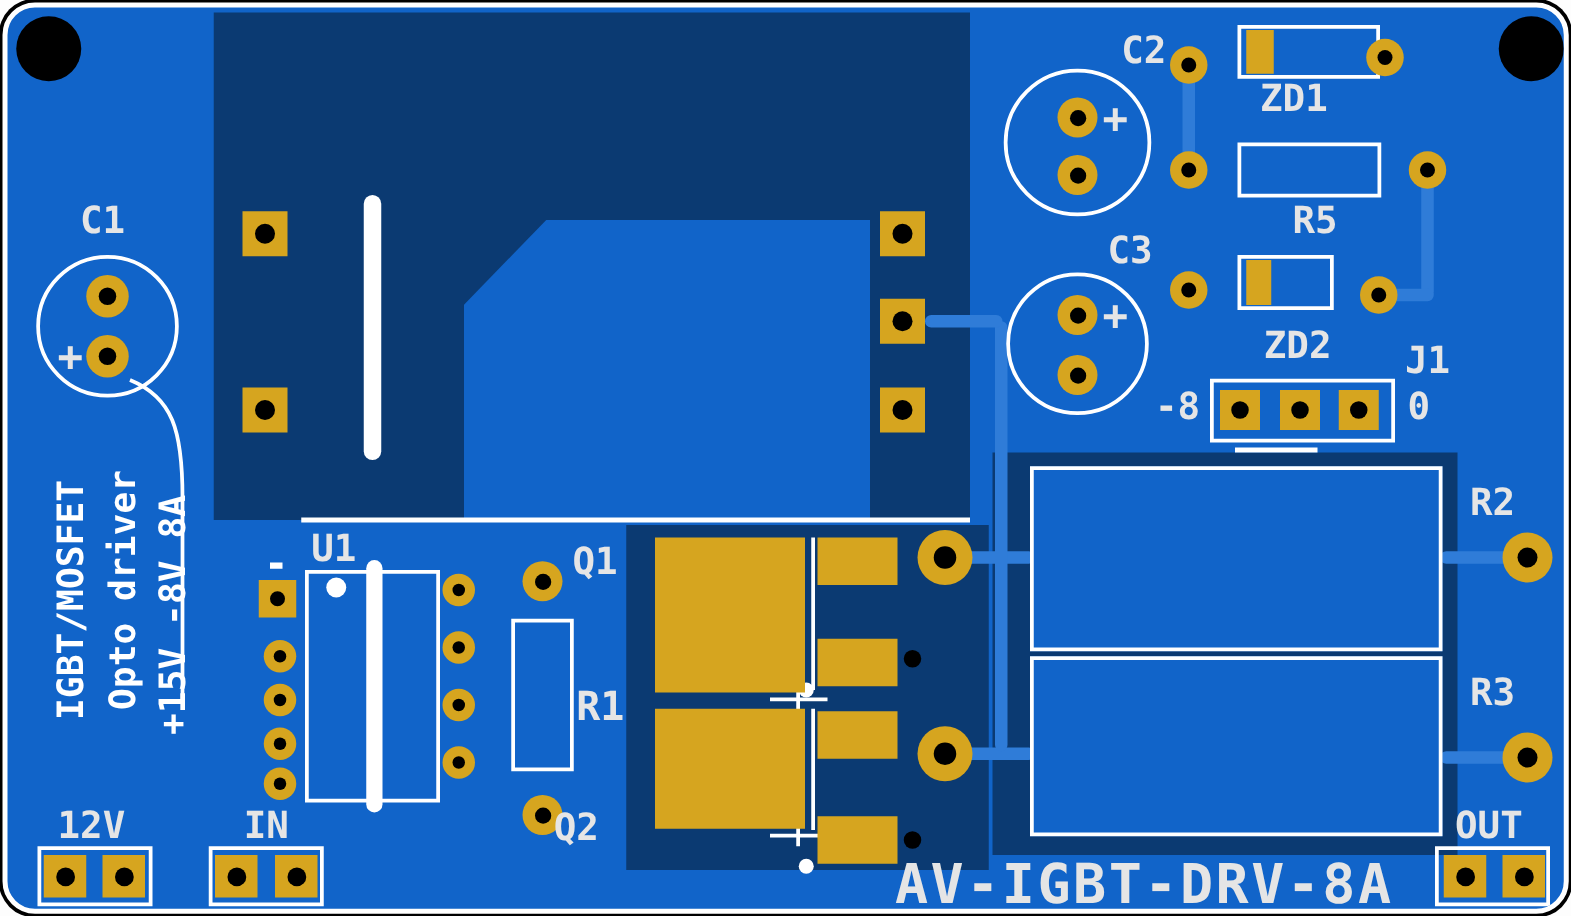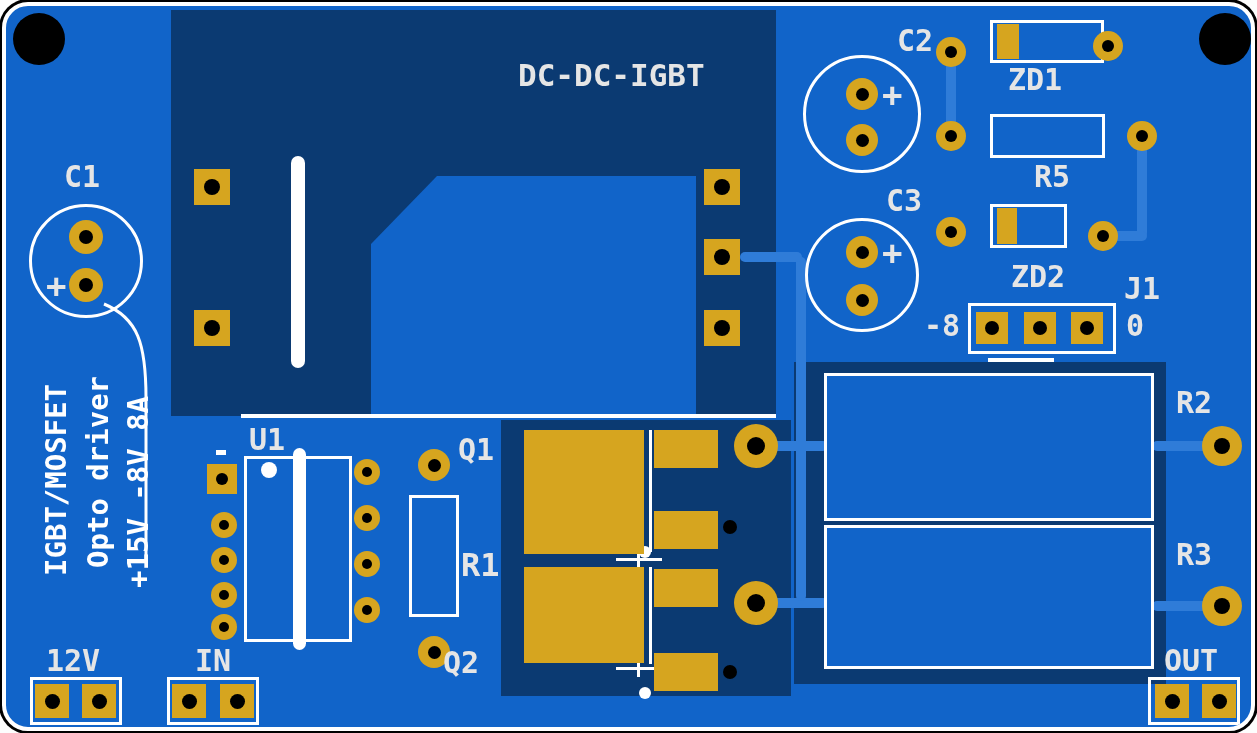--- a/index.html
+++ b/index.html
@@ -215,21 +215,21 @@
   <div class="pad" style="left:201px;top:458px;width:30px;height:30px;">
         <div class="hole" style="width:12px;height:12px;"></div>
       </div>
 
   <div class="via" style="left:717px;top:514px;width:14px;height:14px;"></div>
   <div class="via" style="left:717px;top:659px;width:14px;height:14px;"></div>
 
   <div class="mhole" style="left:7px;top:7px;width:52px;height:52px;"></div>
   <div class="mhole" style="left:1193px;top:7px;width:52px;height:52px;"></div>
 
-  <div class="lbl" style="left:512px;top:54px;font-size:31px;">DC-DC-IGBT</div>
+  <div class="lbl" style="left:710px;top:680px;font-size:44px;letter-spacing:2px;">AV-IGBT-DRV-8A</div>
   <div class="vlbl" style="left:36px;top:570px;font-size:29px;">IGBT/MOSFET</div>
   <div class="vlbl" style="left:78px;top:562px;font-size:29px;">Opto driver</div>
   <div class="vlbl" style="left:118px;top:582px;font-size:29px;">+15V -8V 8A</div>
 
   <div class="lbl" style="left:58px;top:156px;font-size:30px;">C1</div>
   <div class="lbl" style="left:891px;top:20px;font-size:30px;">C2</div>
   <div class="lbl" style="left:880px;top:180px;font-size:30px;">C3</div>
   <div class="lbl" style="left:1002px;top:59px;font-size:30px;">ZD1</div>
   <div class="lbl" style="left:1028px;top:156px;font-size:30px;">R5</div>
   <div class="lbl" style="left:1005px;top:256px;font-size:30px;">ZD2</div>

